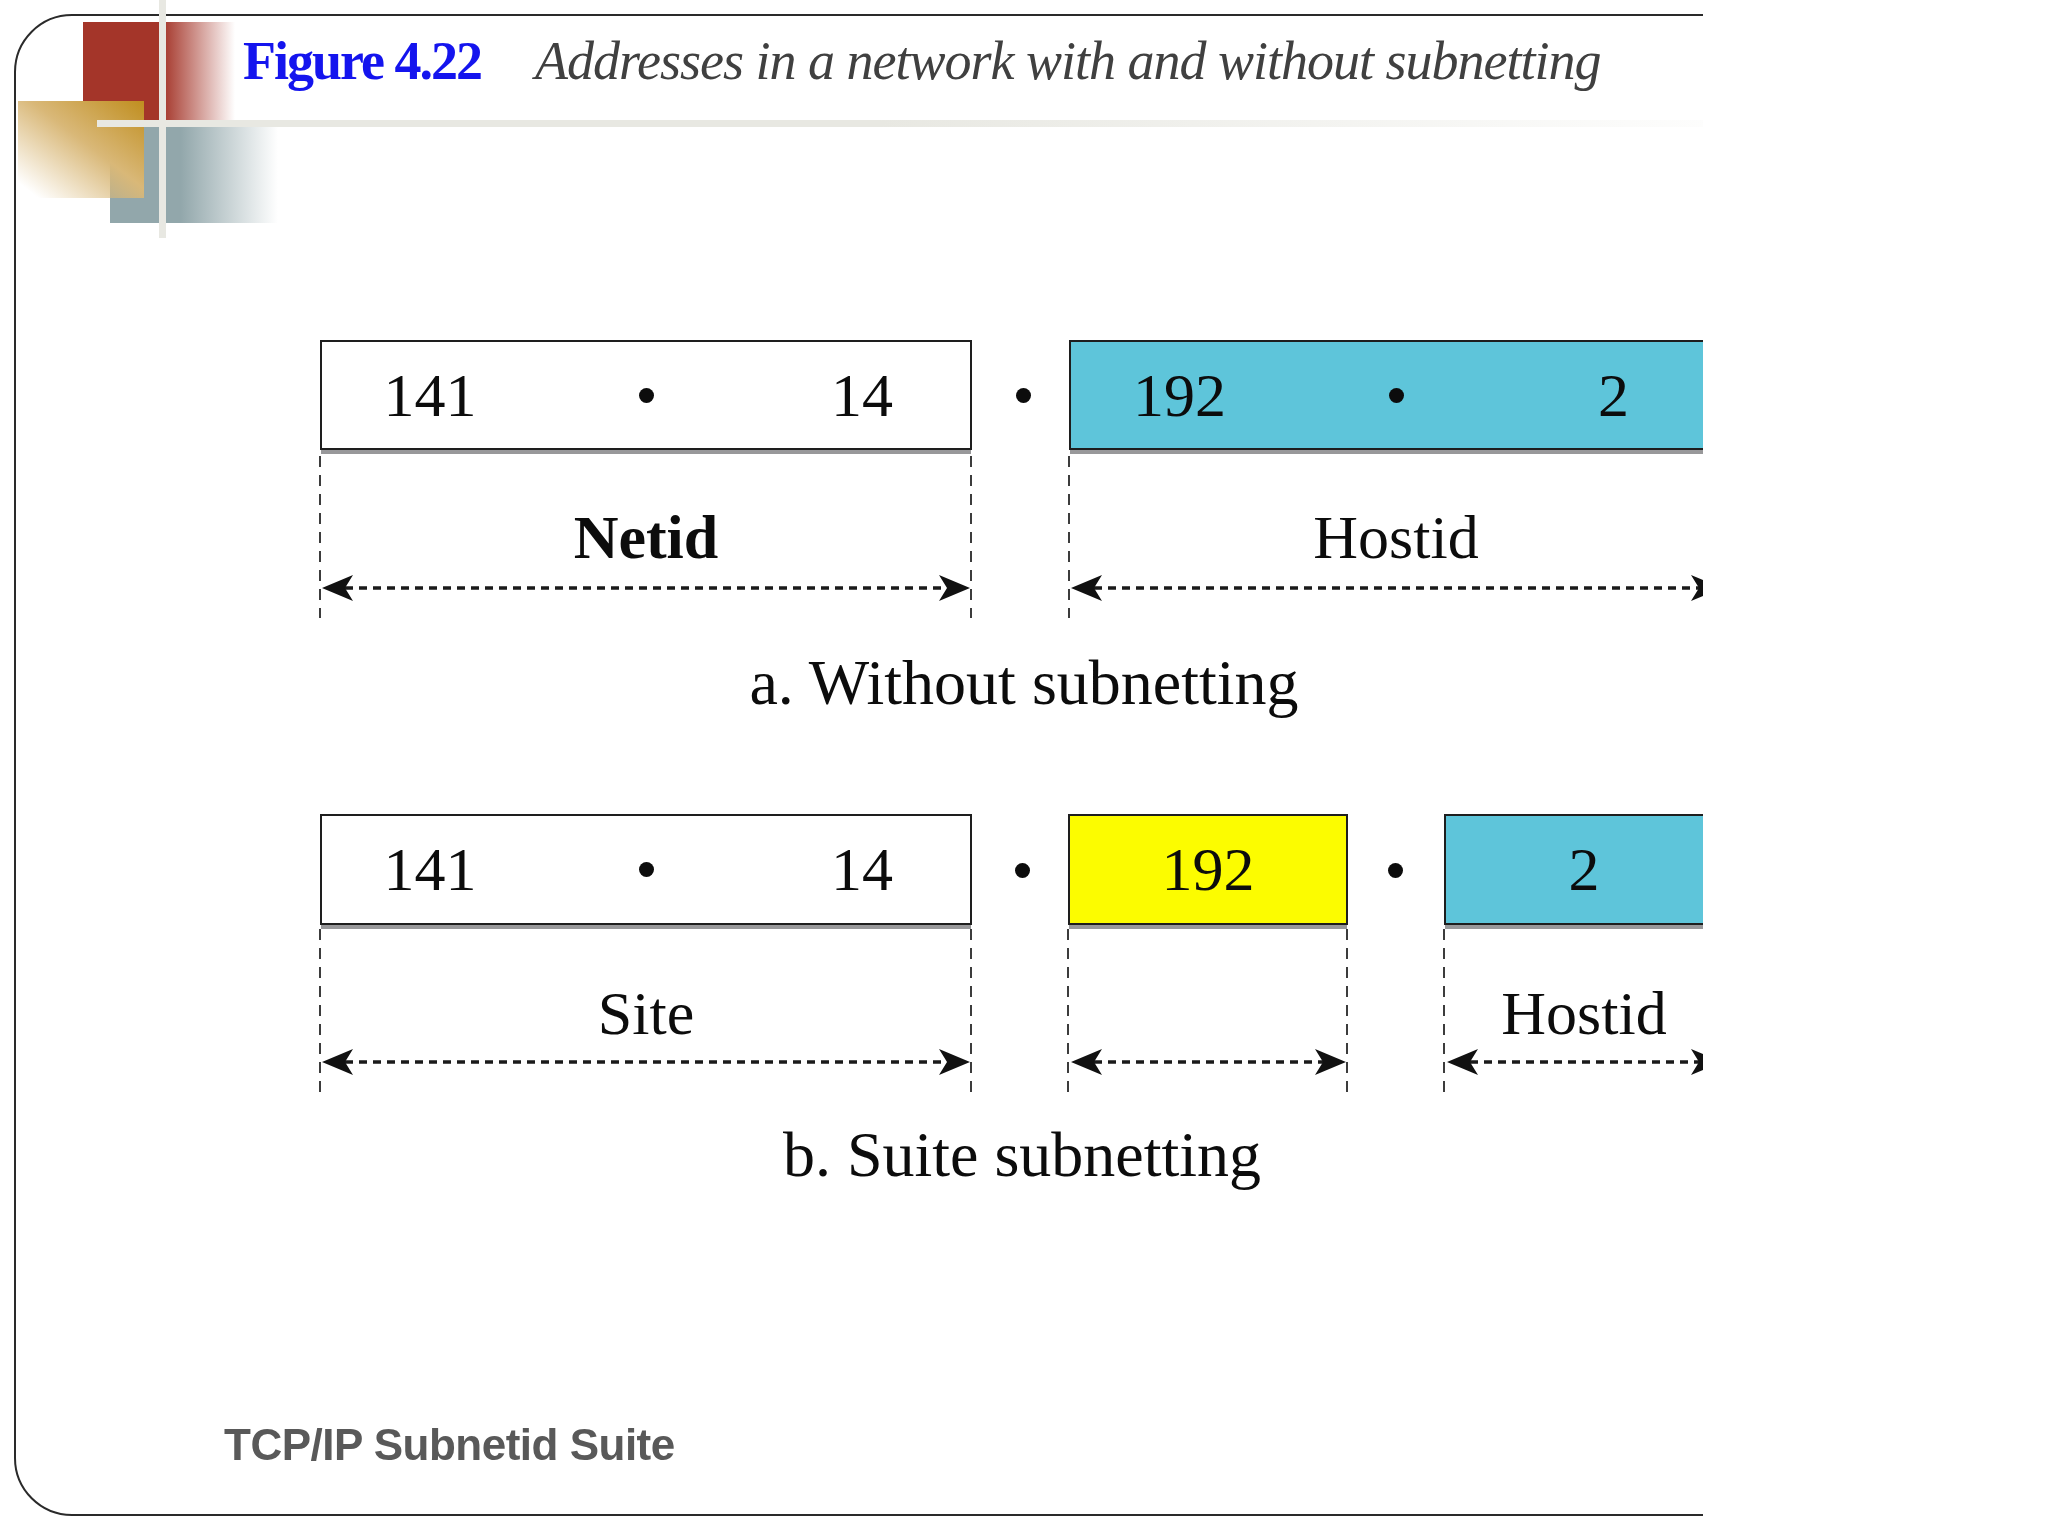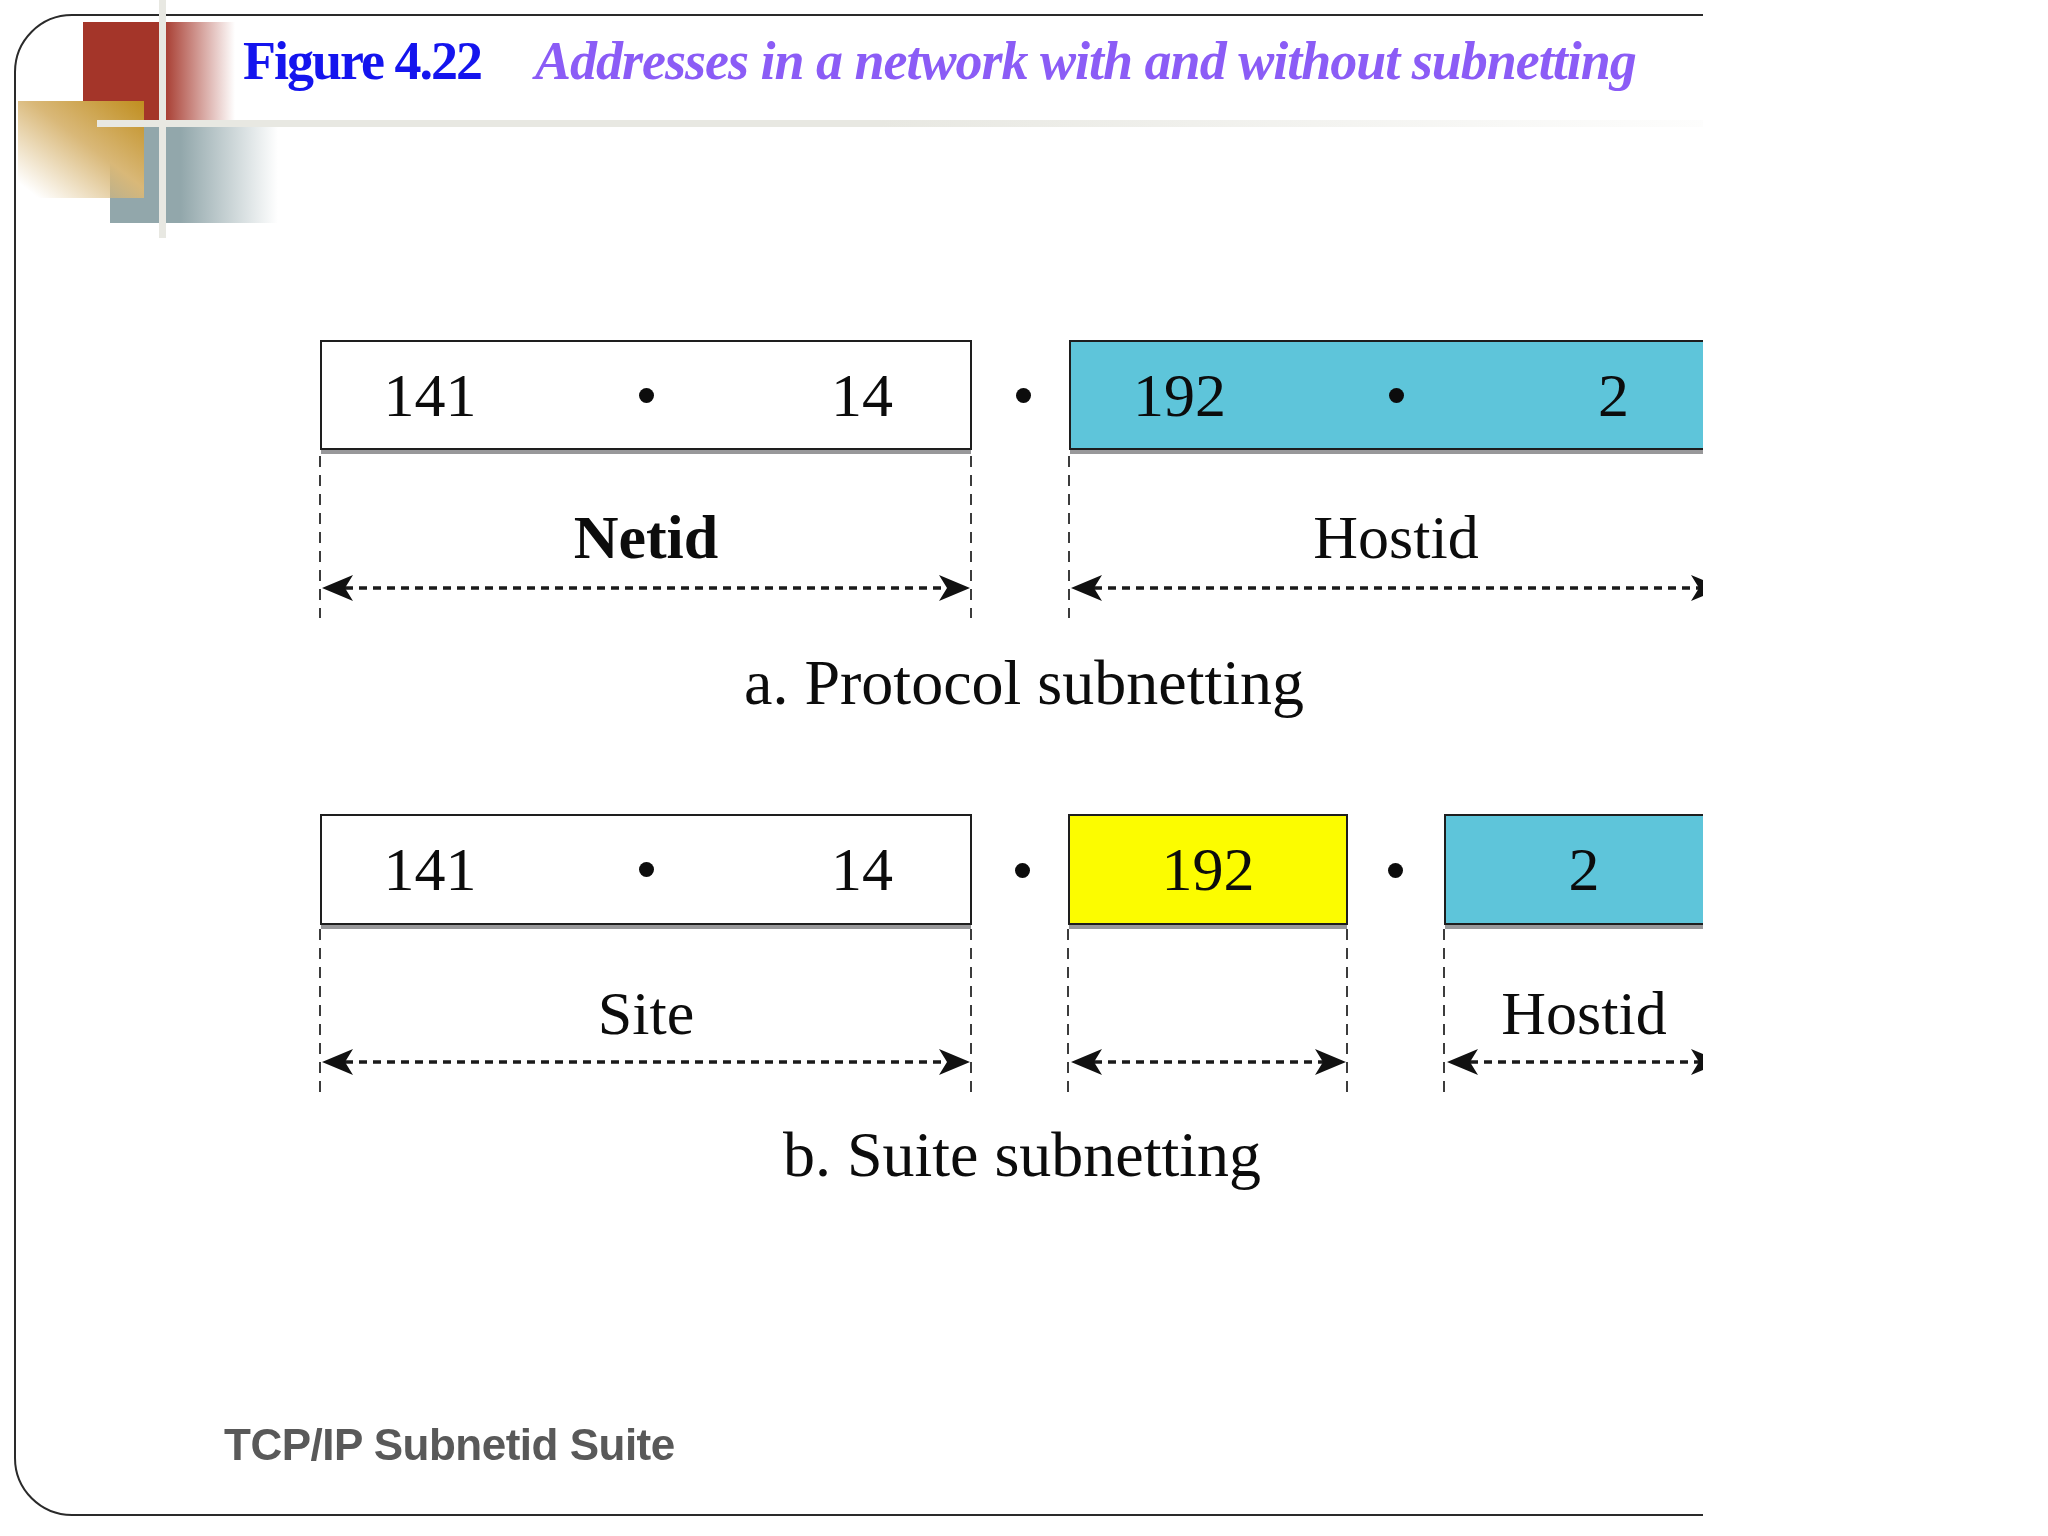--- a/index.html
+++ b/index.html
@@ -41,21 +41,21 @@
   
   .title-row{
     position:absolute;left:243px;top:30px;z-index:3;
     display:flex;align-items:baseline;gap:54px;white-space:nowrap;
   }
   .figure-label{
     color:var(--accent_blue);
     font-weight:bold;font-size:54px;letter-spacing:-2px;
   }
   .figure-title{
-    color:#8b5cf6;font-weight:bold;font-style:italic;font-size:54px;letter-spacing:-1px;
+    color:#404040;font-weight:normal;font-style:italic;font-size:54px;letter-spacing:-1px;
   }
   
   .abox{
     position:absolute;box-sizing:border-box;
     border:2px solid #1e1e1e;
     box-shadow:0 5px 0 -1px #98989a;
     display:flex;align-items:center;
     background:#ffffff;
     z-index:2;
   }
@@ -146,21 +146,21 @@
     <line x1="24" y1="15" x2="626" y2="15" stroke="#1a1a1a" stroke-width="3.4" stroke-dasharray="8 6"></line>
     <polygon points="1,15 32,2 24,15 32,28" fill="#111"></polygon>
     <polygon points="649,15 618,2 626,15 618,28" fill="#111"></polygon>
   </svg>
   <svg class="dim-arrow" style="left:1070px;top:573px;" width="653" height="30">
     <line x1="24" y1="15" x2="629" y2="15" stroke="#1a1a1a" stroke-width="3.4" stroke-dasharray="8 6"></line>
     <polygon points="1,15 32,2 24,15 32,28" fill="#111"></polygon>
     <polygon points="652,15 621,2 629,15 621,28" fill="#111"></polygon>
   </svg>
 
-  <div class="caption" style="left:1024px;top:648px;">a. Protocol subnetting</div>
+  <div class="caption" style="left:1024px;top:648px;">a. Without subnetting</div>
 
   <div class="abox" style="left:320px;top:814px;width:652px;height:111px;">
     <div class="cell">141</div>
     <div class="cell">
         <span class="dot"></span>
       </div>
     <div class="cell">14</div>
   </div>
 
   <span class="dot sep-dot" style="left:1015px;top:863px;"></span>

